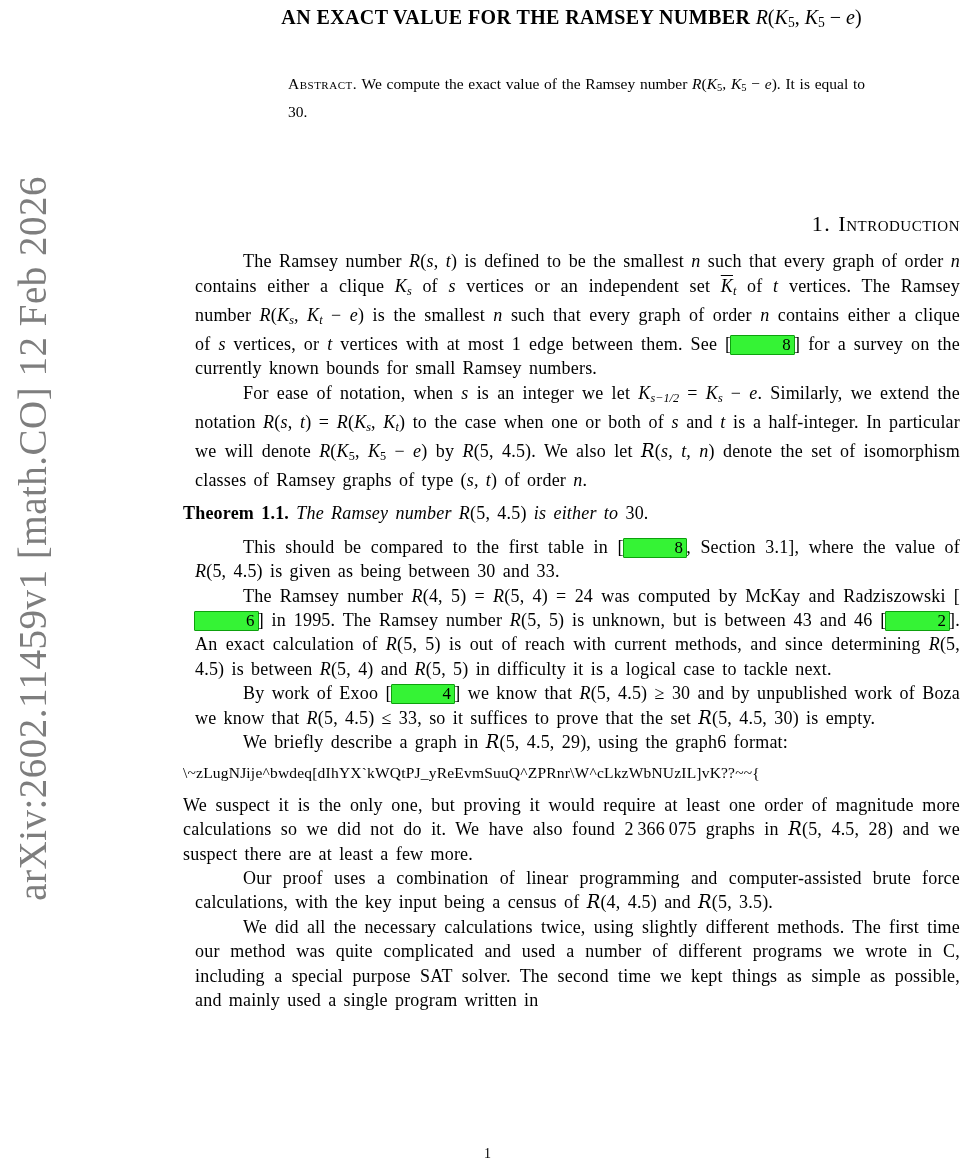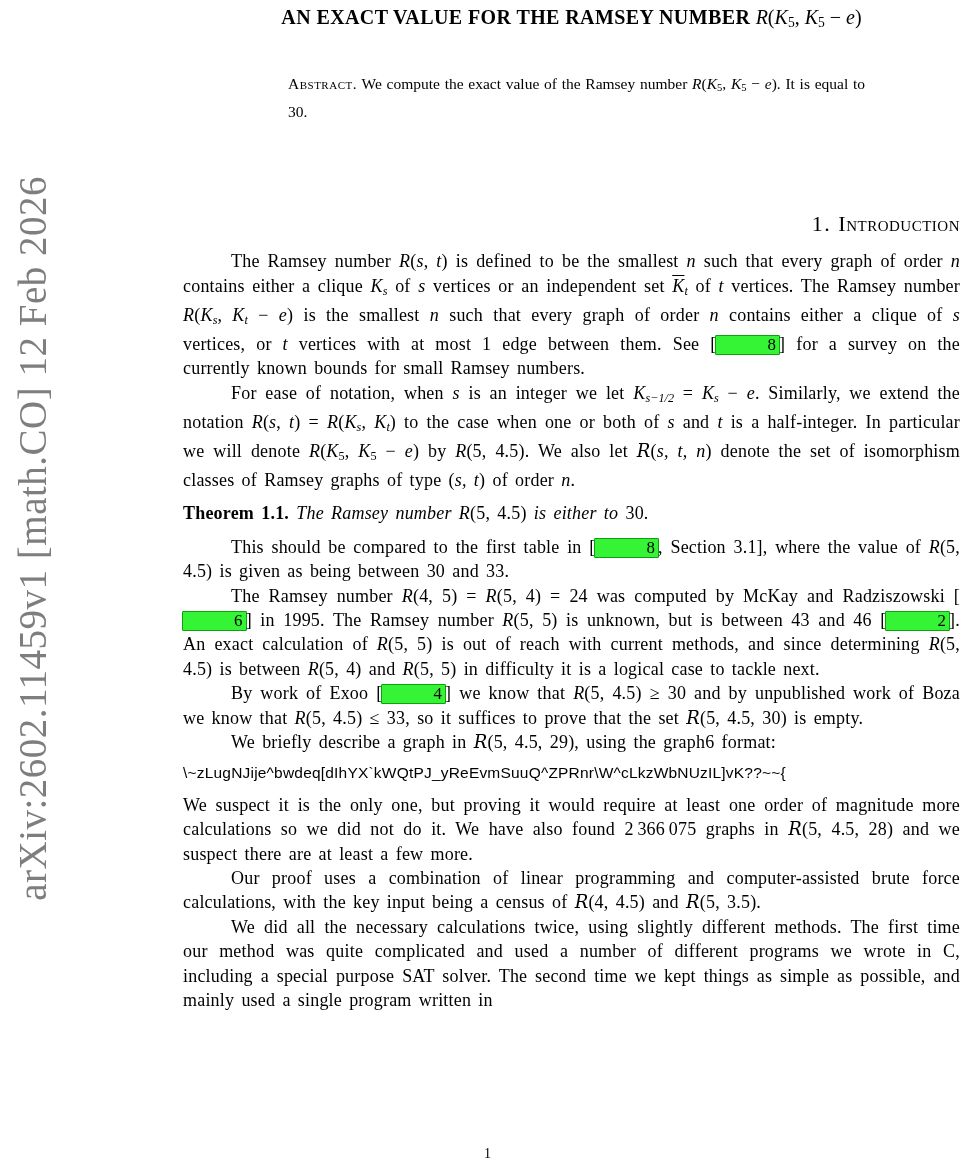--- a/index.html
+++ b/index.html
@@ -58,25 +58,25 @@
   }
   .body-text {
     margin-top: 12px;
     font-size: 18px;
     line-height: 24.4px;
     text-align: justify;
     word-spacing: 2.5px;
     letter-spacing: 0.2px;
   }
   .body-text p { margin: 0; }
-  p.indent { text-indent: 48px; }
+  p.indent { text-indent: 48px; margin-left: 12px; }
   p.theorem { margin: 9px 0; }
   .mono-line {
     margin: 7px 0;
-    font-family: Liberation Sans, sans-serif;
+    font-family: Liberation Serif, serif;
     font-size: 15.5px;
     letter-spacing: 0.2px;
     word-spacing: 0;
     white-space: nowrap;
   }
   .page-number {
     position: absolute; bottom: 4px; left: 0; width: 975px;
     text-align: center; font-size: 14px;
   }
   

